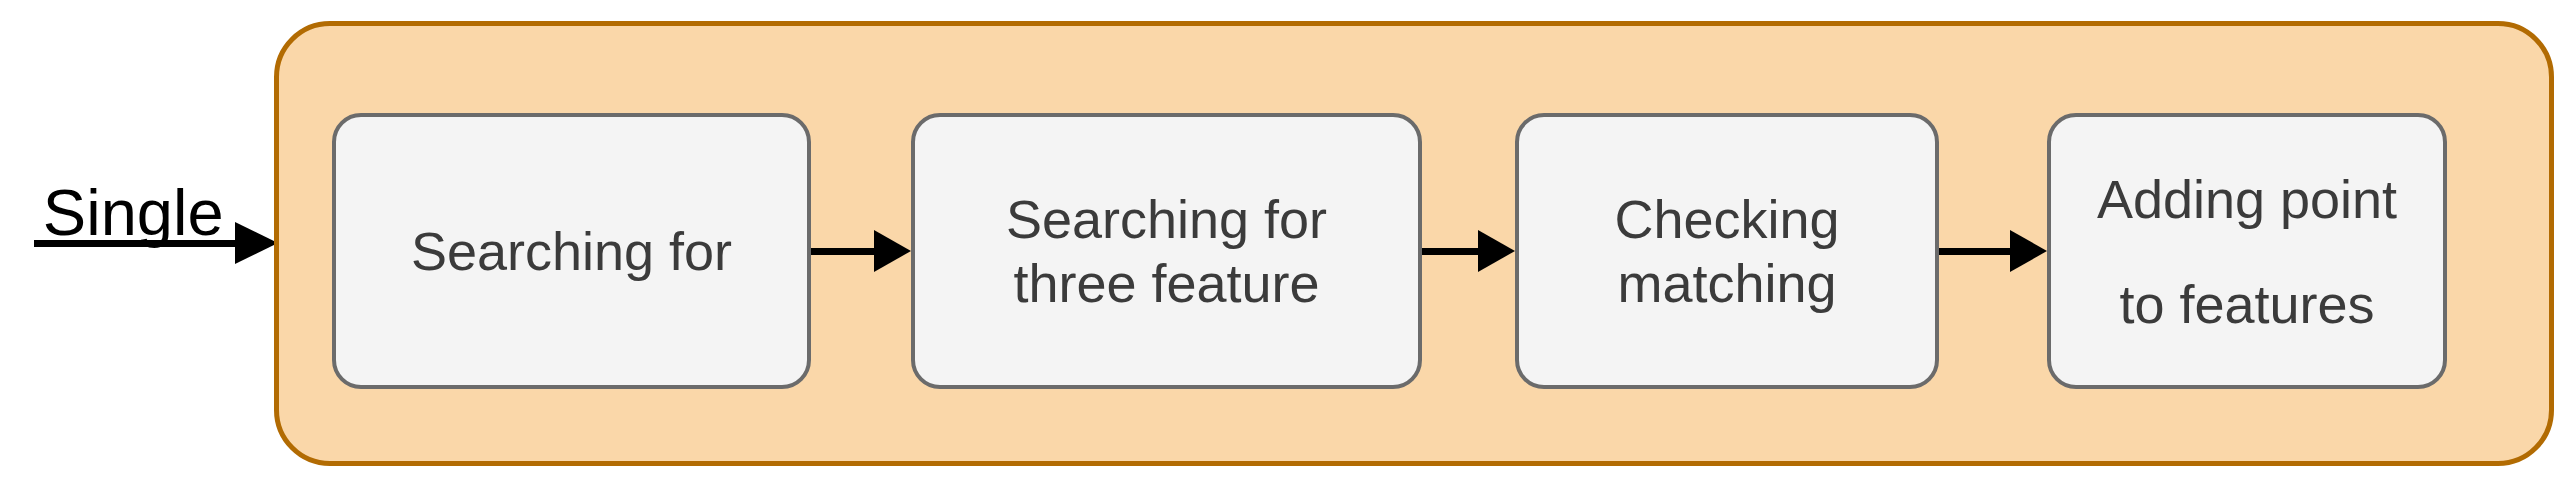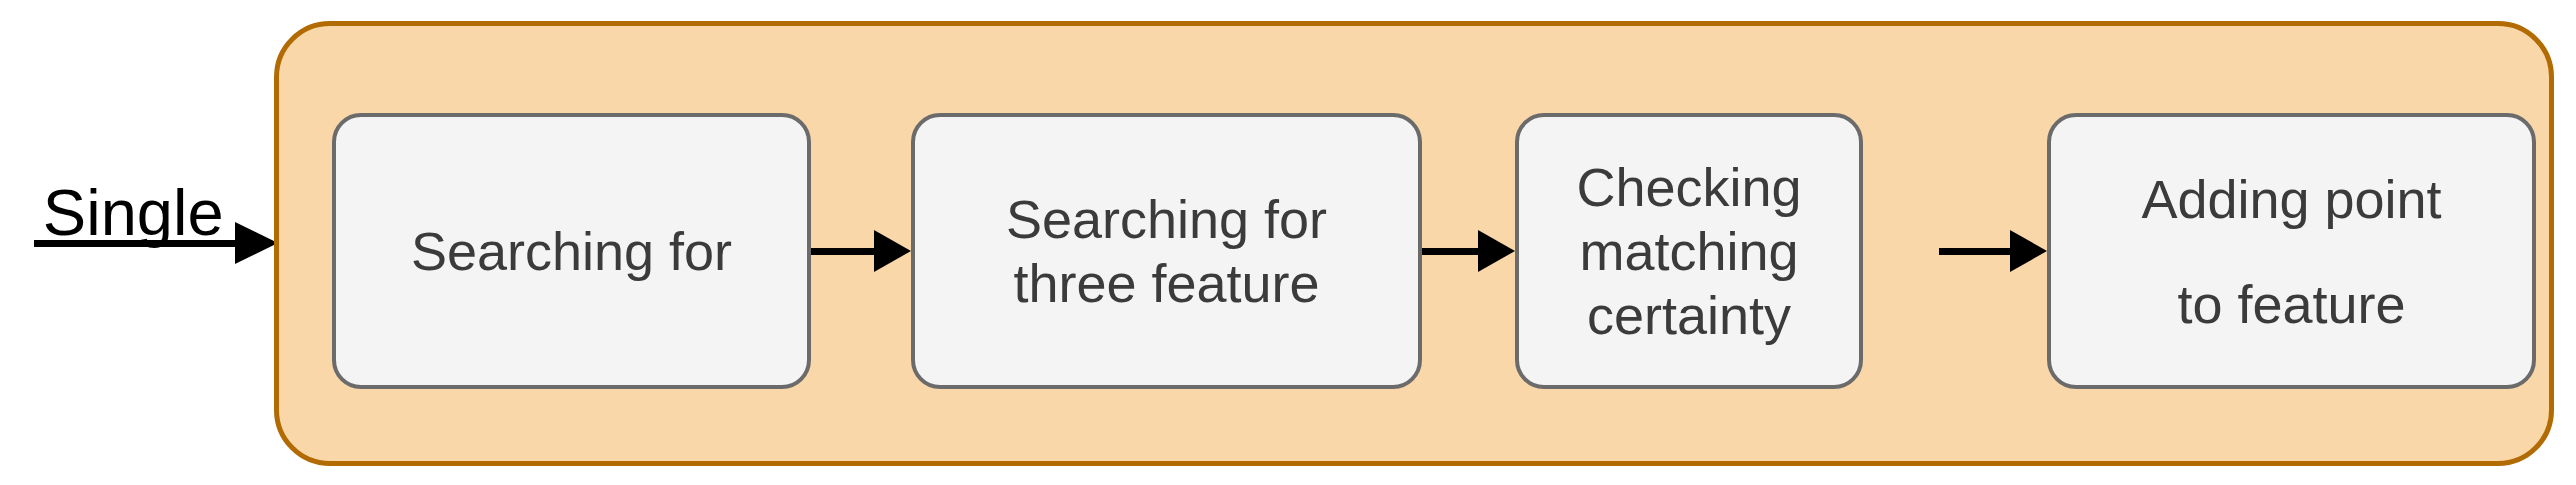--- a/index.html
+++ b/index.html
@@ -41,22 +41,22 @@
     justify-content: center;
     align-items: center;
     text-align: center;
     color: #3B3B3B;
     font-size: 54px;
     line-height: 64px;
     white-space: nowrap;
   }
   #step1 { left: 332px;  width: 479px; }
   #step2 { left: 911px;  width: 511px; }
-  #step3 { left: 1515px; width: 348px; }
-  #step4 { left: 2047px; width: 489px; gap: 41px; }
+  #step3 { left: 1515px; width: 424px; }
+  #step4 { left: 2047px; width: 400px; gap: 41px; }
 
   
   .input-label {
     position: absolute;
     left: 15.7px;
     top: 183px;
     width: 235px;
     text-align: center;
     font-size: 65px;
     line-height: 60px;
@@ -122,27 +122,26 @@
   </div>
 
   <div class="arrow conn" id="arrow-2">
     <div class="shaft"></div>
     <div class="head"></div>
   </div>
 
   <div class="step" id="step3">
     <div>Checking</div>
     <div>matching</div>
-    <div>certainty</div>
   </div>
 
   <div class="arrow conn" id="arrow-3">
     <div class="shaft"></div>
     <div class="head"></div>
   </div>
 
   <div class="step" id="step4">
     <div>Adding point</div>
-    <div>to feature</div>
+    <div>to features</div>
   </div>
 
 </div>
 
 
 </body></html>

